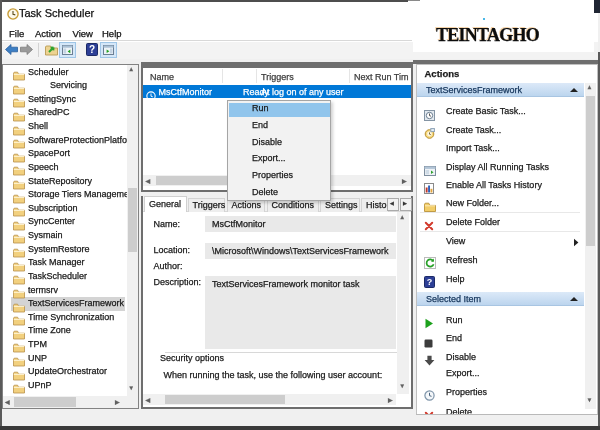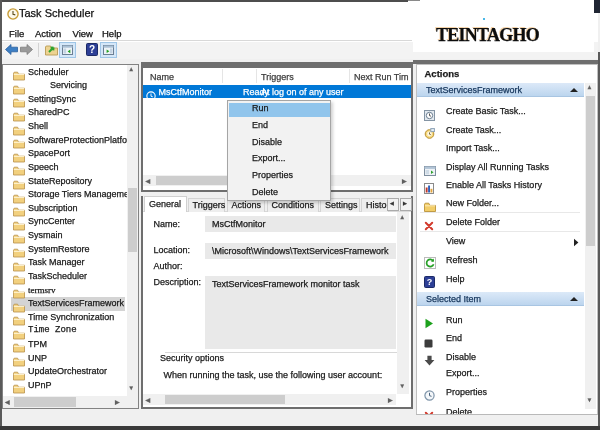--- a/index.html
+++ b/index.html
@@ -135,36 +135,36 @@
 <div class="txt" style="left:28px;top:257.28px;font-size:9px;max-width:99px;overflow:hidden;">Task Manager</div>
 <div class="a" style="left:13px;top:271.3px;"><svg width="12" height="10" viewBox="0 0 12 10">
       <path d="M0.5 2.2 L0.5 9 L11.5 9 L11.5 3.2 L5.6 3.2 L4.6 1.2 L1.2 1.2 Z" fill="#f2d07e" stroke="#b8914a" stroke-width="0.8"></path>
       <path d="M0.8 3.4 L11.2 3.4" stroke="#fdf2cf" stroke-width="1.1"></path>
     </svg></div>
 <div class="txt" style="left:28px;top:270.9px;font-size:9px;max-width:99px;overflow:hidden;">TaskScheduler</div>
 <div class="a" style="left:13px;top:284.9px;"><svg width="12" height="10" viewBox="0 0 12 10">
       <path d="M0.5 2.2 L0.5 9 L11.5 9 L11.5 3.2 L5.6 3.2 L4.6 1.2 L1.2 1.2 Z" fill="#f2d07e" stroke="#b8914a" stroke-width="0.8"></path>
       <path d="M0.8 3.4 L11.2 3.4" stroke="#fdf2cf" stroke-width="1.1"></path>
     </svg></div>
-<div class="txt" style="left:28px;top:284.52px;font-size:9px;max-width:99px;overflow:hidden;font-family:Liberation Serif, serif;">termsrv</div>
+<div class="txt" style="left:28px;top:284.52px;font-size:9px;max-width:99px;overflow:hidden;">termsrv</div>
 <div class="a" style="left:13px;top:298.5px;"><svg width="12" height="10" viewBox="0 0 12 10">
       <path d="M0.5 2.2 L0.5 9 L11.5 9 L11.5 3.2 L5.6 3.2 L4.6 1.2 L1.2 1.2 Z" fill="#f2d07e" stroke="#b8914a" stroke-width="0.8"></path>
       <path d="M0.8 3.4 L11.2 3.4" stroke="#fdf2cf" stroke-width="1.1"></path>
     </svg></div>
 <div class="txt" style="left:28px;top:298.14px;font-size:9px;max-width:99px;overflow:hidden;">TextServicesFramework</div>
 <div class="a" style="left:13px;top:312.2px;"><svg width="12" height="10" viewBox="0 0 12 10">
       <path d="M0.5 2.2 L0.5 9 L11.5 9 L11.5 3.2 L5.6 3.2 L4.6 1.2 L1.2 1.2 Z" fill="#f2d07e" stroke="#b8914a" stroke-width="0.8"></path>
       <path d="M0.8 3.4 L11.2 3.4" stroke="#fdf2cf" stroke-width="1.1"></path>
     </svg></div>
 <div class="txt" style="left:28px;top:311.76px;font-size:9px;max-width:99px;overflow:hidden;">Time Synchronization</div>
 <div class="a" style="left:13px;top:325.8px;"><svg width="12" height="10" viewBox="0 0 12 10">
       <path d="M0.5 2.2 L0.5 9 L11.5 9 L11.5 3.2 L5.6 3.2 L4.6 1.2 L1.2 1.2 Z" fill="#f2d07e" stroke="#b8914a" stroke-width="0.8"></path>
       <path d="M0.8 3.4 L11.2 3.4" stroke="#fdf2cf" stroke-width="1.1"></path>
     </svg></div>
-<div class="txt" style="left:28px;top:325.38px;font-size:9px;max-width:99px;overflow:hidden;font-family:Liberation Mono, monospace;">Time Zone</div>
+<div class="txt" style="left:28px;top:325.38px;font-size:9px;max-width:99px;overflow:hidden;">Time Zone</div>
 <div class="a" style="left:13px;top:339.4px;"><svg width="12" height="10" viewBox="0 0 12 10">
       <path d="M0.5 2.2 L0.5 9 L11.5 9 L11.5 3.2 L5.6 3.2 L4.6 1.2 L1.2 1.2 Z" fill="#f2d07e" stroke="#b8914a" stroke-width="0.8"></path>
       <path d="M0.8 3.4 L11.2 3.4" stroke="#fdf2cf" stroke-width="1.1"></path>
     </svg></div>
 <div class="txt" style="left:28px;top:339.0px;font-size:9px;max-width:99px;overflow:hidden;">TPM</div>
 <div class="a" style="left:13px;top:353.0px;"><svg width="12" height="10" viewBox="0 0 12 10">
       <path d="M0.5 2.2 L0.5 9 L11.5 9 L11.5 3.2 L5.6 3.2 L4.6 1.2 L1.2 1.2 Z" fill="#f2d07e" stroke="#b8914a" stroke-width="0.8"></path>
       <path d="M0.8 3.4 L11.2 3.4" stroke="#fdf2cf" stroke-width="1.1"></path>
     </svg></div>
 <div class="txt" style="left:28px;top:352.62px;font-size:9px;max-width:99px;overflow:hidden;">UNP</div>

